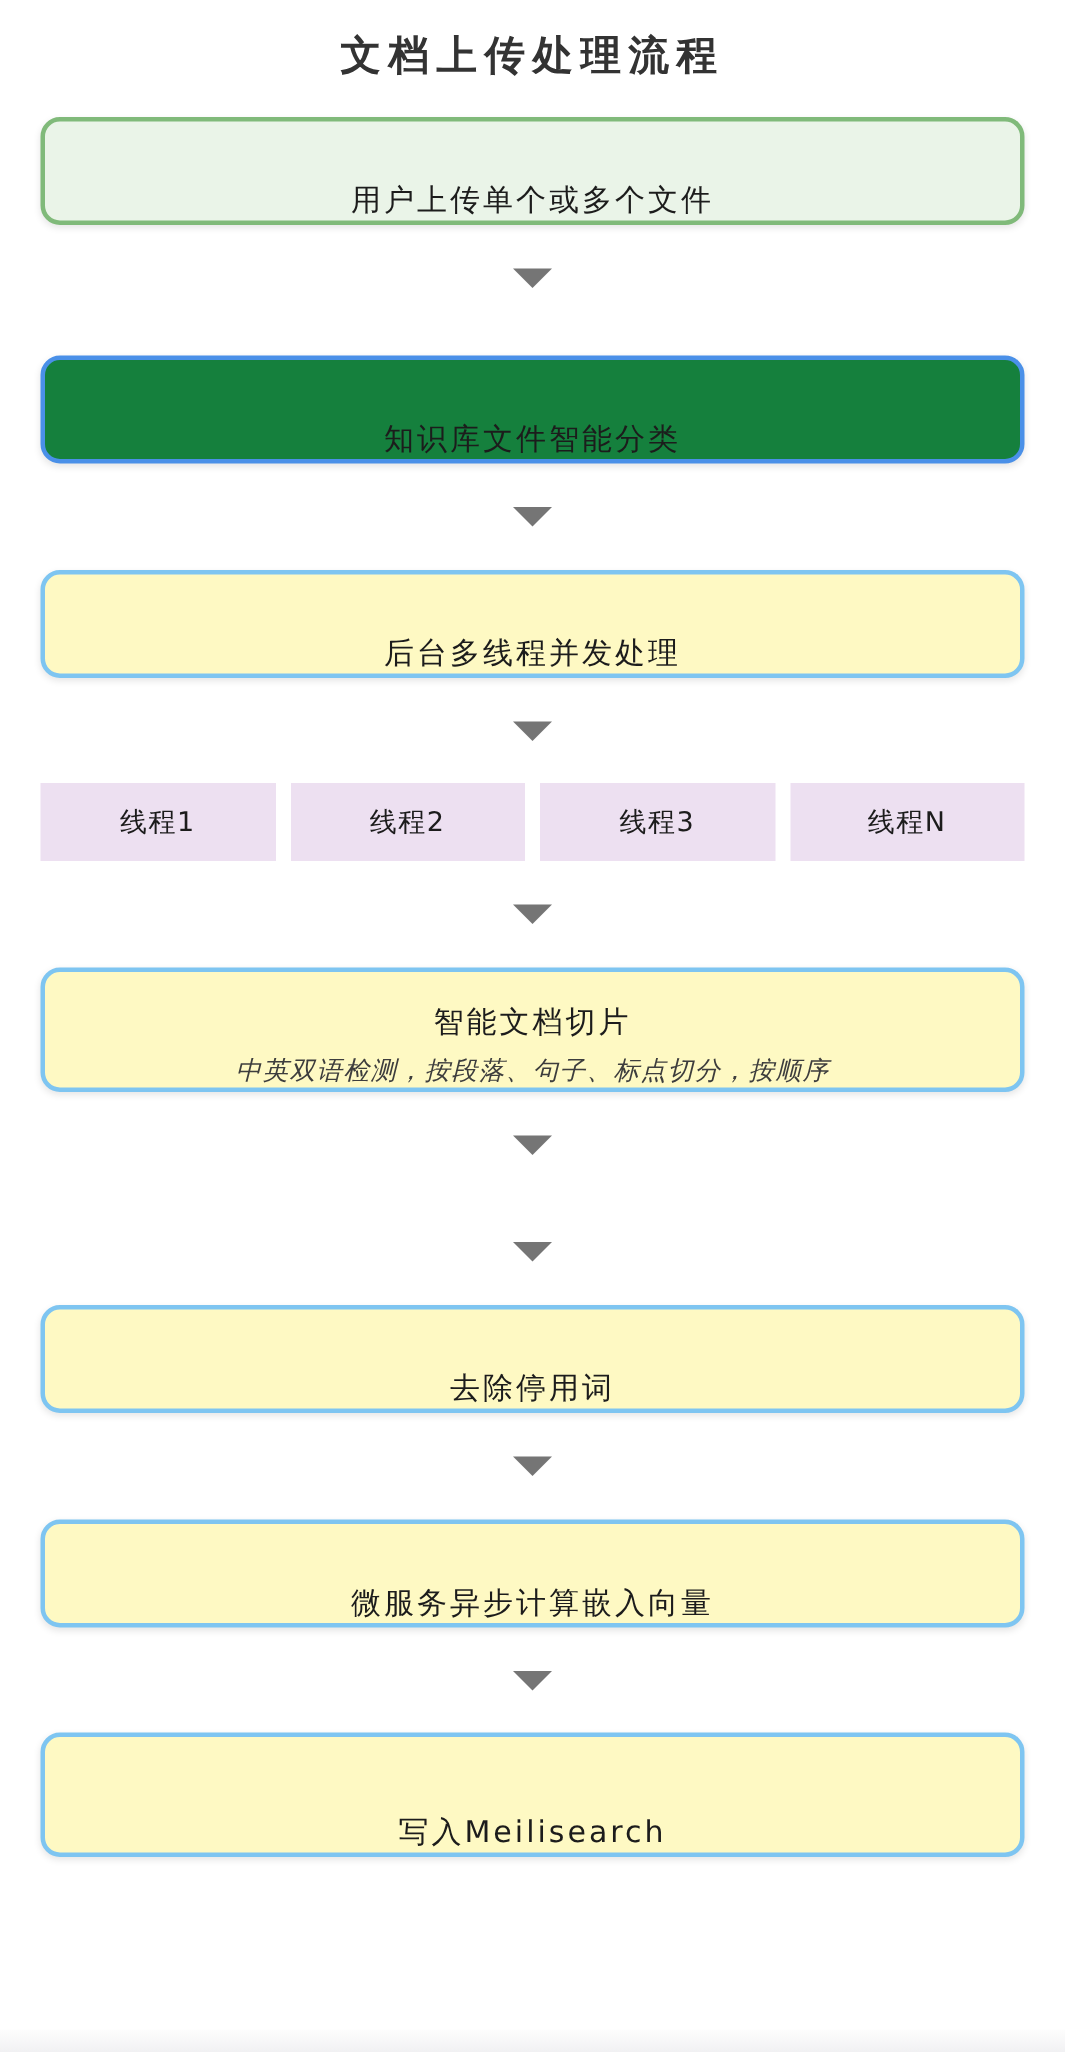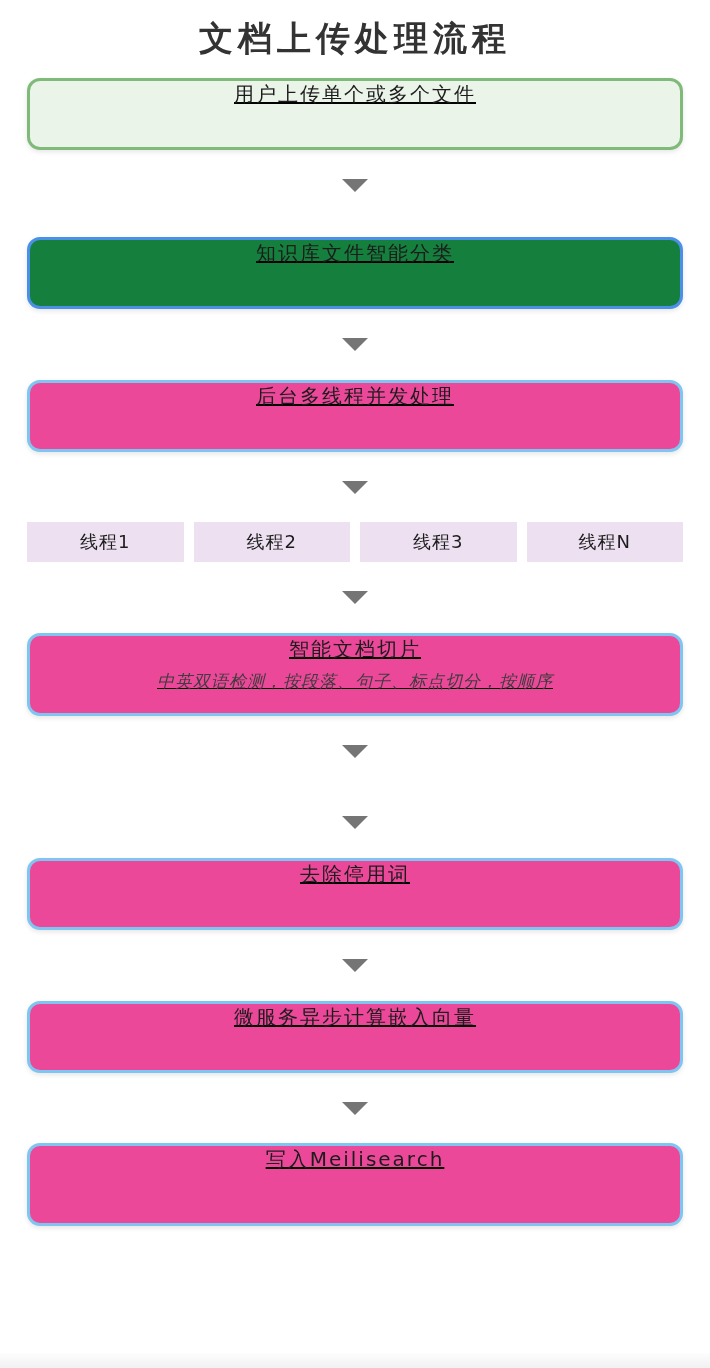--- a/index.html
+++ b/index.html
@@ -16,69 +16,68 @@
     box-sizing:border-box;
     padding:18px 27px 0 27px;
     display:flex;
     flex-direction:column;
     align-items:stretch;
   }
   .title{
     height:40px;
     line-height:40px;
     text-align:center;
-    font-size:34px;
+    font-size:27px;
     font-weight:bold;
     letter-spacing:5px;
     color:#333333;
   }
   .box{
     box-sizing:border-box;
     height:72px;
     margin-top:0;
     border-radius:13px;
     border:3px solid;
     display:flex;
     flex-direction:column;
     align-items:center;
-    justify-content:flex-start;
+    justify-content:flex-end;
     box-shadow:0 2px 5px rgba(0,0,0,0.10);
-    text-decoration:underline;
   }
   .box.first{margin-top:20px;}
   .box.tall{height:83px;gap:7px;}
   .box-label{
     font-size:20px;
     letter-spacing:2px;
     color:#1c1c1c;
   }
   .box-subtitle{
     font-size:17px;
     font-style:italic;
     letter-spacing:1px;
     color:#3d3d3d;
   }
   .green{background:#eaf4e8;border-color:#80ba7a;}
   .blue-strong{background:#15803d;border-color:#4a90e8;margin-top:16px;}
-  .blue{background:#ec4899;border-color:#7ec5f1;}
+  .blue{background:#fef9c3;border-color:#7ec5f1;}
   .arrow-gap{
     height:71px;
     display:flex;
     align-items:center;
     justify-content:center;
   }
   .arrow-gap.short{height:70px;}
   .tri-down{
     width:0;height:0;
     border-left:13px solid transparent;
     border-right:13px solid transparent;
     border-top:13px solid #757575;
   }
   .thread-row{
-    height:40px;
+    height:52px;
     display:flex;
     gap:10px;
   }
   .thread-box{
     flex:1;
     background:#ede0f1;
     display:flex;
     align-items:center;
     justify-content:center;
     font-size:18px;

